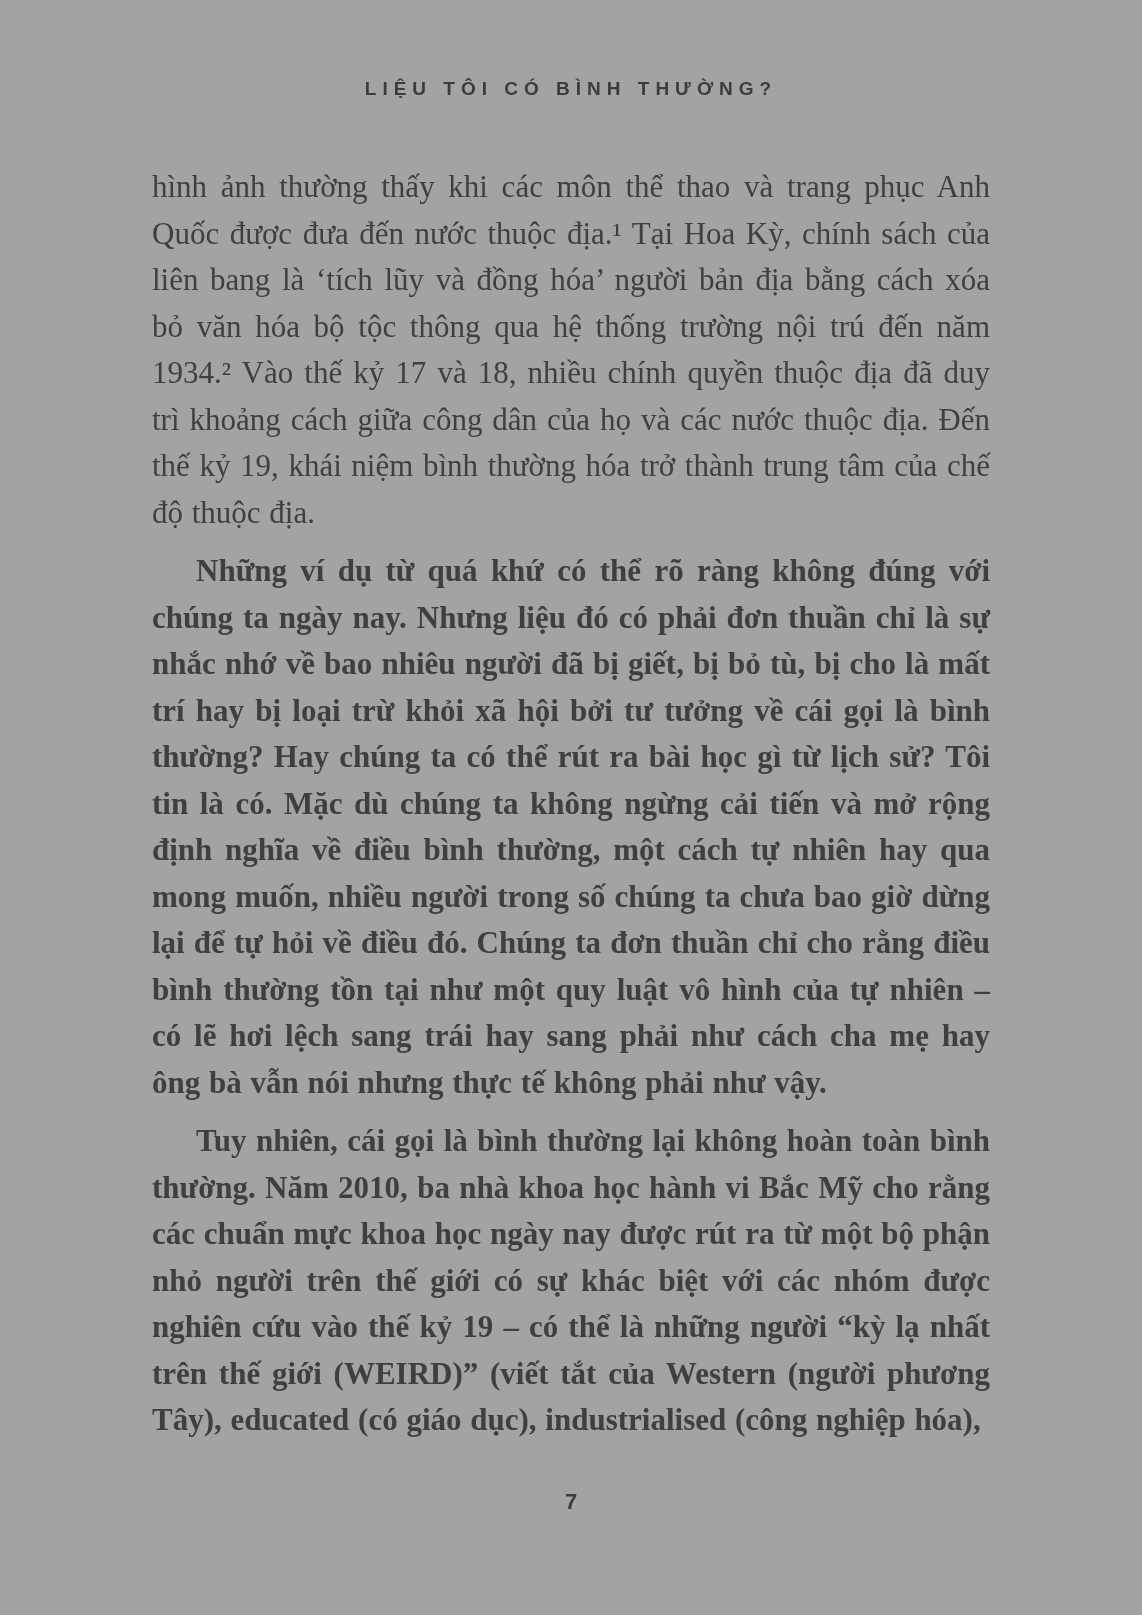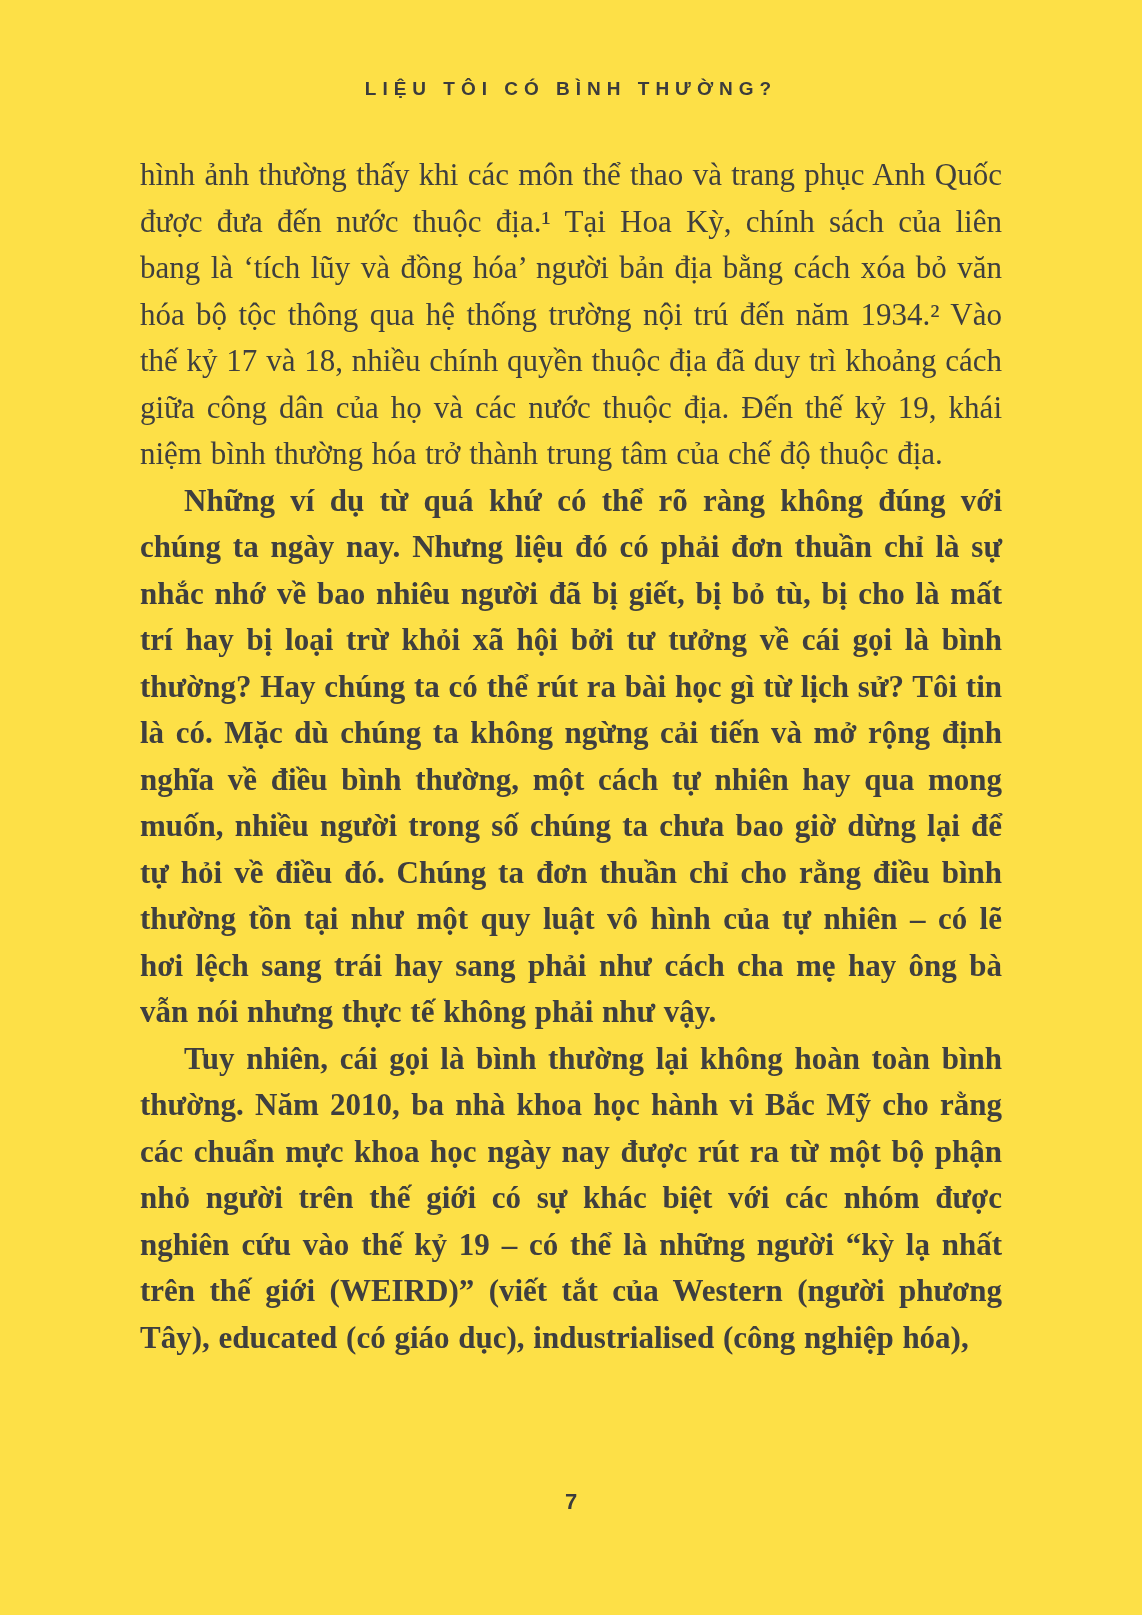--- a/index.html
+++ b/index.html
@@ -2,21 +2,21 @@
 <html><head>
 <meta charset="utf-8">
 <style>
   * { box-sizing: border-box; }
   html, body { margin: 0; padding: 0; background: #ffffff; }
   .page {
     position: relative;
     width: 1142px;
     height: 1615px;
     margin: 0 auto;
-    background: #fde047;
+    background: #a3a3a3;
     font-family: "Liberation Serif", "DejaVu Serif", serif;
     color: #3d3d3d;
     overflow: hidden;
   }
   .running-head {
     position: absolute;
     top: 78px;
     left: 0;
     width: 100%;
     text-align: center;
@@ -26,21 +26,21 @@
     letter-spacing: 6px;
     color: #3c3c3c;
   }
   .body-text {
     position: absolute;
     top: 152px;
     left: 140px;
     width: 862px;
   }
   .body-text p {
-    margin: 0;
+    margin: 12px;
     font-size: 31px;
     line-height: 46.5px;
     text-align: justify;
     color: #3f3f3f;
     word-spacing: 1px;
   }
   .body-text p.indent {
     text-indent: 44px;
     font-weight: bold;
   }

